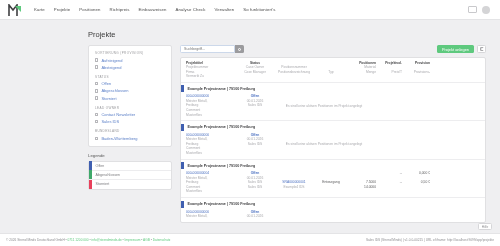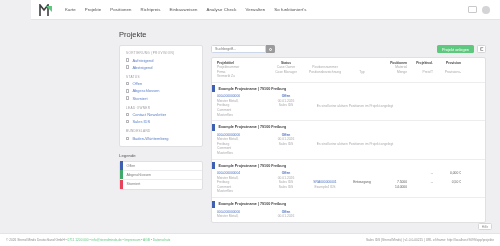--- a/index.html
+++ b/index.html
@@ -2,21 +2,21 @@
 <html><head>
 <meta charset="utf-8">
 <style>
   * { box-sizing: border-box; margin: 0; padding: 0; }
   html, body {
     width: 500px; height: 246px;
     font-family: "Liberation Sans", sans-serif;
     background: #f0f0f0;
     overflow: hidden;
   }
-  .page { position: relative; width: 500px; height: 246px; background: #efeff1; padding-left: 31px; }
+  .page { position: relative; width: 500px; height: 246px; background: #efeff1; }
 
   
   .navbar {
     height: 20px; background: #ffffff; display: flex; align-items: center;
     padding: 0 8px; border-bottom: 1px solid #e4e4e6; position: relative;
   }
   .logo { width: 16px; height: 13px; margin-right: 10px; position: relative; flex: none; }
   .nav-links { display: flex; align-items: center; gap: 9px; }
   .nav-link {
     font-size: 4.3px; color: #4a4a4a; letter-spacing: .1px; white-space: nowrap;

